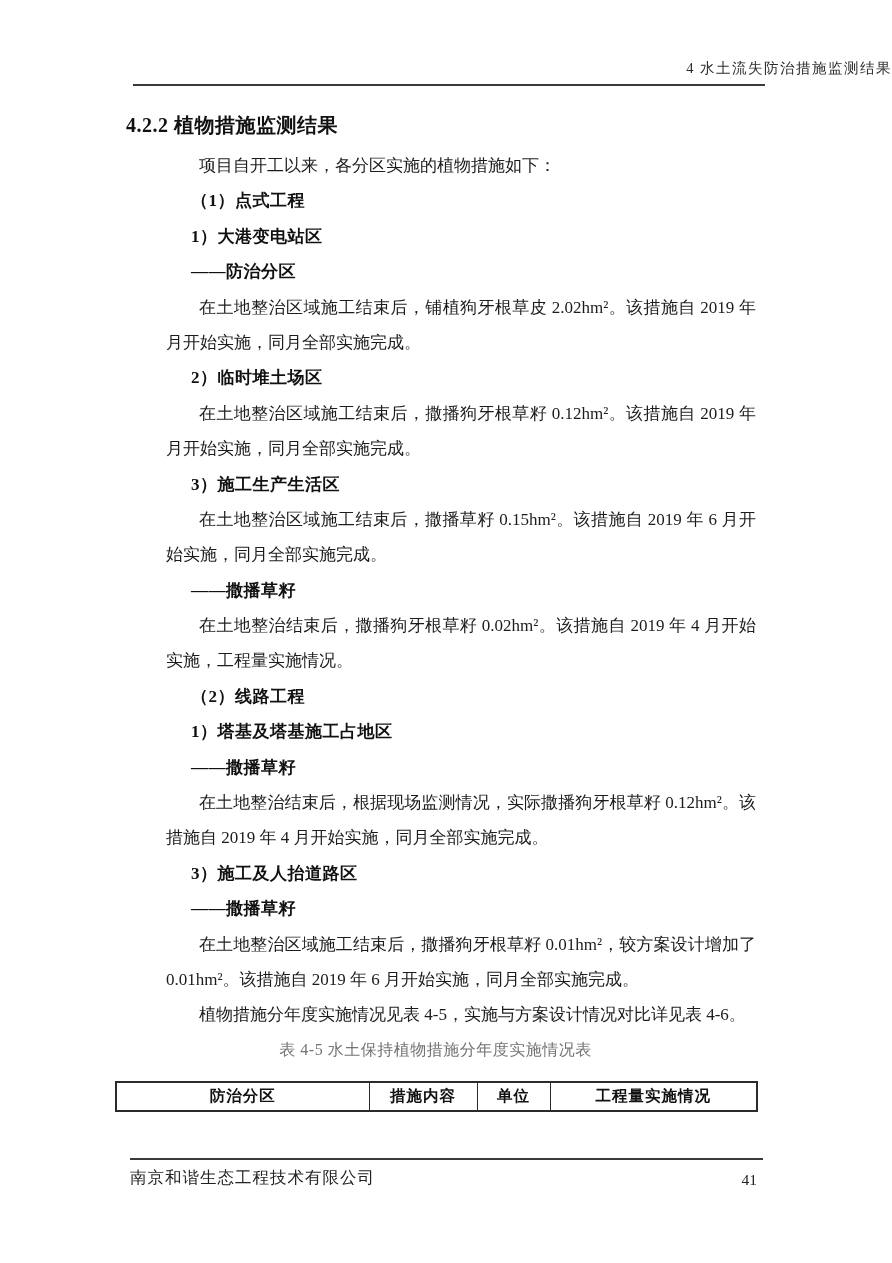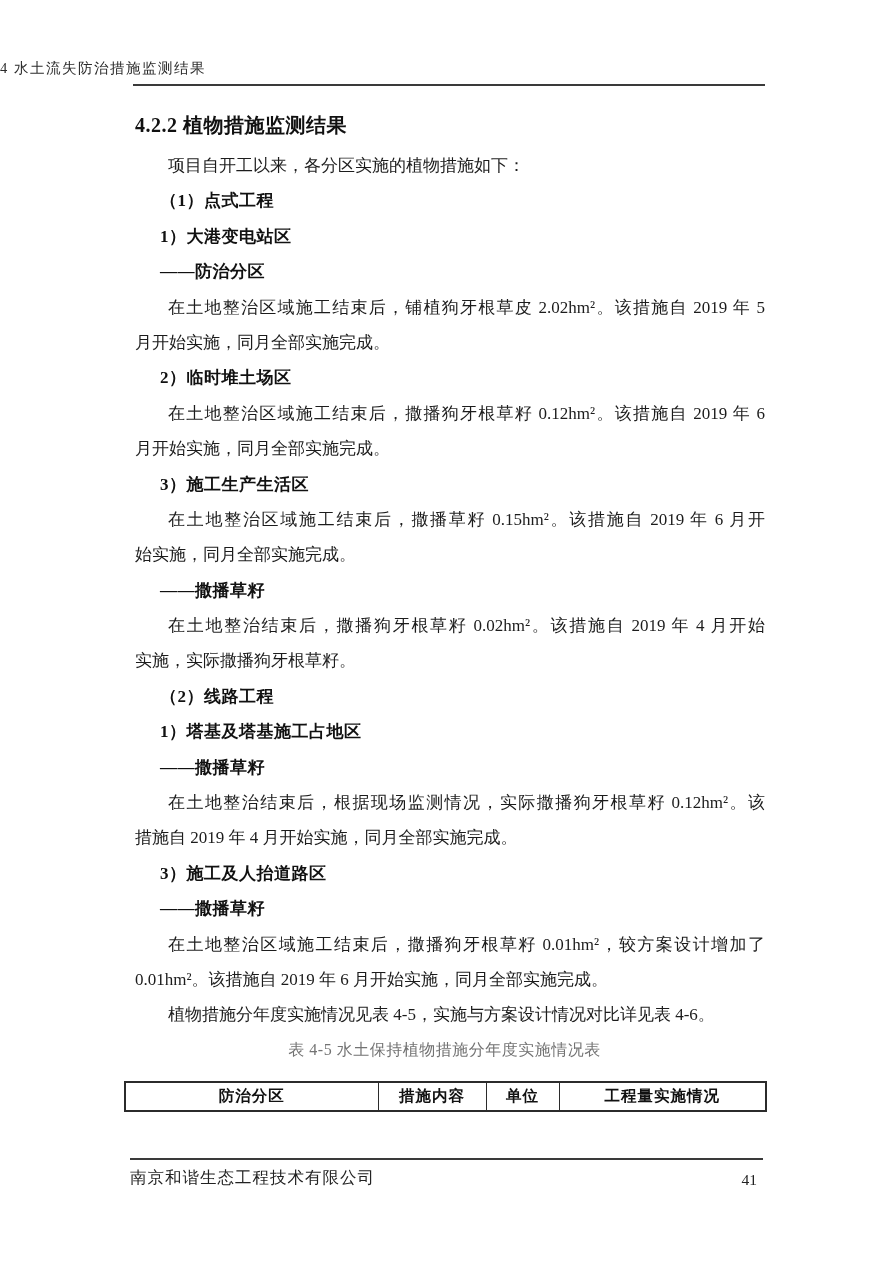--- a/index.html
+++ b/index.html
@@ -2,28 +2,28 @@
 <html><head>
 <meta charset="utf-8">
 <style>
   html,body{margin:0;padding:0;background:#ffffff;}
   .page{
     position:relative;width:892px;height:1263px;background:#ffffff;
     font-family:"Liberation Serif","DejaVu Serif",serif;color:#1c1c1c;overflow:hidden;
   }
   
   .header-title{
-    position:absolute;top:59px;left:0;width:100%;text-align:left;
+    position:absolute;top:59px;left:0;width:100%;text-align:right;
     font-size:14.5px;color:#2b2b2b;letter-spacing:1.5px;
   }
   .header-rule{position:absolute;top:84px;left:133px;width:632px;border-top:2px solid #3a3a3a;}
   
-  .content{position:absolute;top:110px;left:135px;width:630px;}
+  .content{position:absolute;top:110px;left:126px;width:630px;}
   .h2{font-size:20px;font-weight:bold;line-height:30px;margin:0 0 8px 0;color:#111;letter-spacing:0.5px;}
-  .ln{height:35.4px;line-height:35.4px;font-size:17px;overflow:hidden;white-space:nowrap;}
+  .ln{height:35.4px;line-height:35.4px;font-size:17px;overflow:hidden;white-space:nowrap;margin-left:40px;}
   .ln.h3{font-weight:bold;padding-left:25px;color:#111;letter-spacing:0.5px;}
   .ln.pf{text-indent:33px;}
   .ln.j{white-space:normal;text-align:justify;text-align-last:justify;}
   
   .table-caption{
     width:641px;margin:7px 0 20px -11px;text-align:center;
     font-weight:normal;font-size:16px;color:#737373;letter-spacing:0.5px;
   }
   table.measures{
     border-collapse:collapse;table-layout:fixed;width:641px;margin-left:-11px;
@@ -61,21 +61,21 @@
     <div class="ln pf j">在土地整治区域施工结束后，铺植狗牙根草皮 2.02hm²。该措施自 2019 年 5</div>
     <div class="ln pr">月开始实施，同月全部实施完成。</div>
     <div class="ln h3">2）临时堆土场区</div>
     <div class="ln pf j">在土地整治区域施工结束后，撒播狗牙根草籽 0.12hm²。该措施自 2019 年 6</div>
     <div class="ln pr">月开始实施，同月全部实施完成。</div>
     <div class="ln h3">3）施工生产生活区</div>
     <div class="ln pf j">在土地整治区域施工结束后，撒播草籽 0.15hm²。该措施自 2019 年 6 月开</div>
     <div class="ln pr">始实施，同月全部实施完成。</div>
     <div class="ln h3">——撒播草籽</div>
     <div class="ln pf j">在土地整治结束后，撒播狗牙根草籽 0.02hm²。该措施自 2019 年 4 月开始</div>
-    <div class="ln pr">实施，实际撒播狗牙根草籽。</div>
+    <div class="ln pr">实施，工程量实施情况。</div>
     <div class="ln h3">（2）线路工程</div>
     <div class="ln h3">1）塔基及塔基施工占地区</div>
     <div class="ln h3">——撒播草籽</div>
     <div class="ln pf j">在土地整治结束后，根据现场监测情况，实际撒播狗牙根草籽 0.12hm²。该</div>
     <div class="ln pr">措施自 2019 年 4 月开始实施，同月全部实施完成。</div>
     <div class="ln h3">3）施工及人抬道路区</div>
     <div class="ln h3">——撒播草籽</div>
     <div class="ln pf j">在土地整治区域施工结束后，撒播狗牙根草籽 0.01hm²，较方案设计增加了</div>
     <div class="ln pr">0.01hm²。该措施自 2019 年 6 月开始实施，同月全部实施完成。</div>
     <div class="ln pf">植物措施分年度实施情况见表 4-5，实施与方案设计情况对比详见表 4-6。</div>

